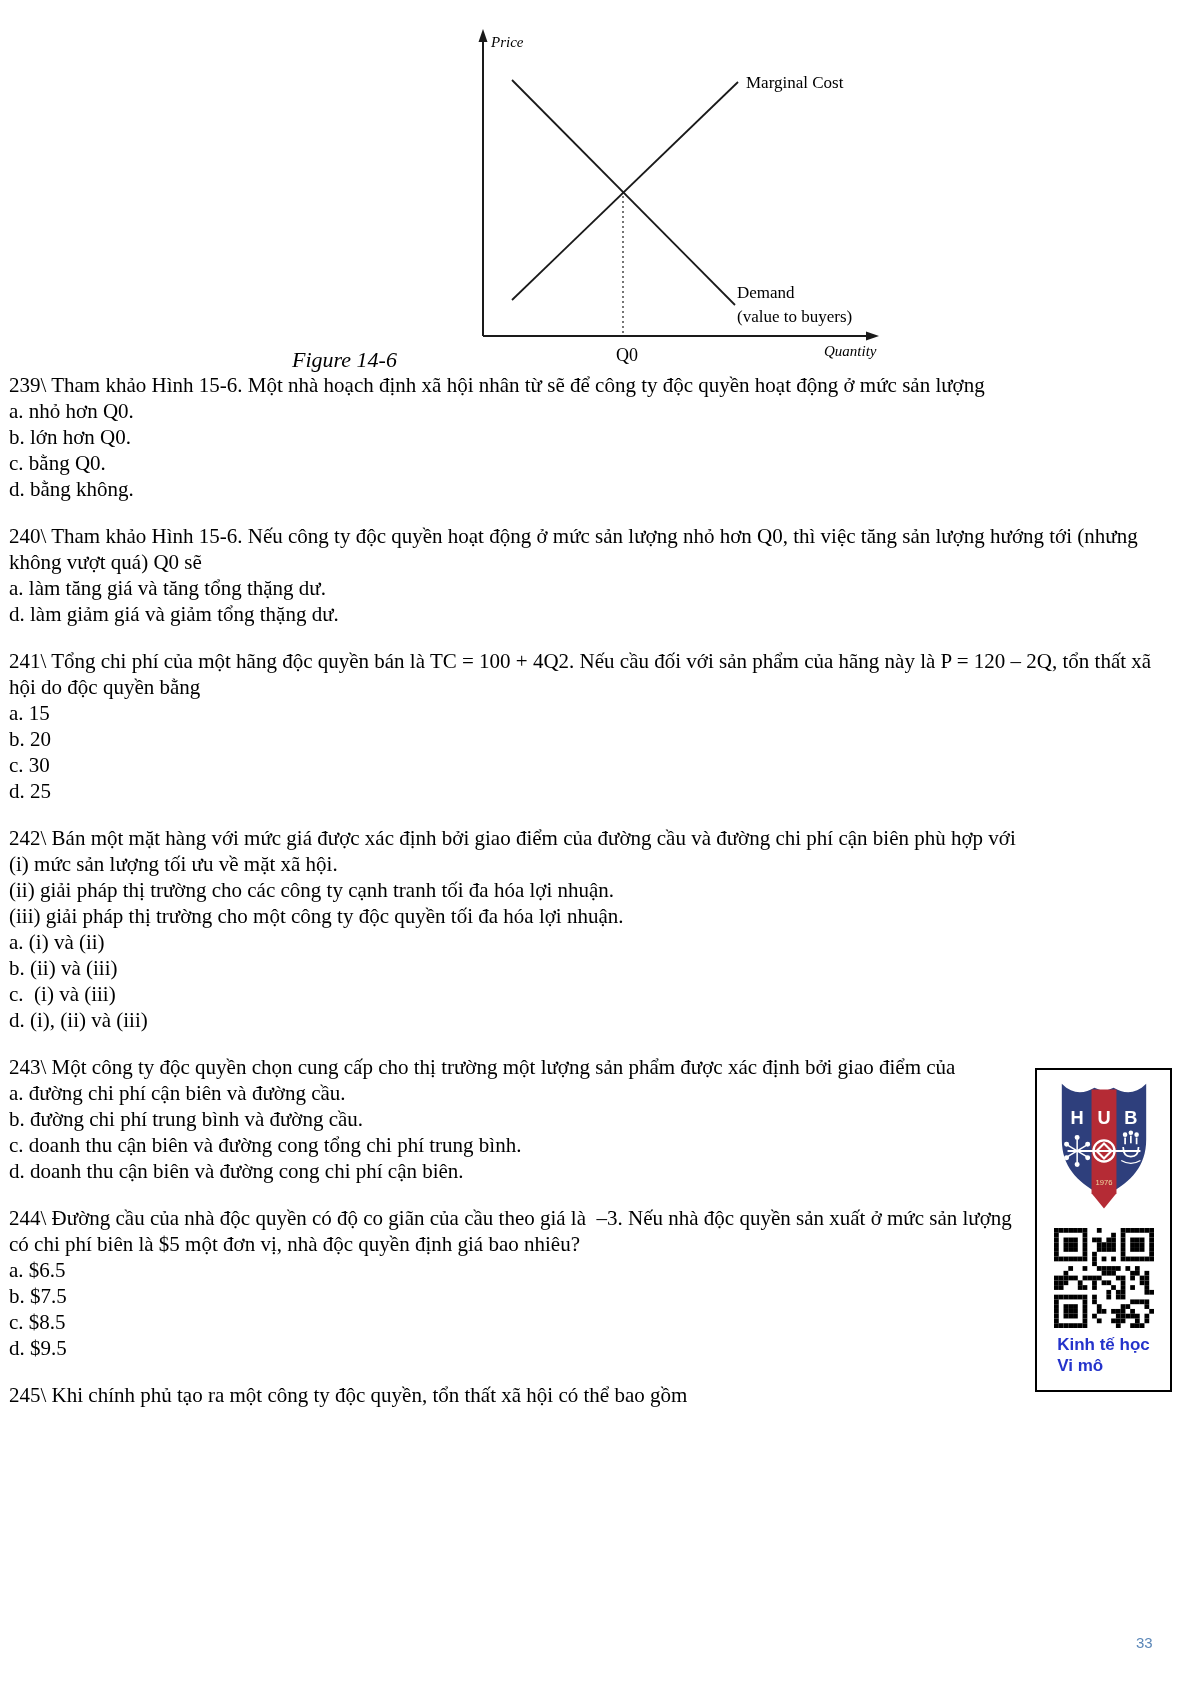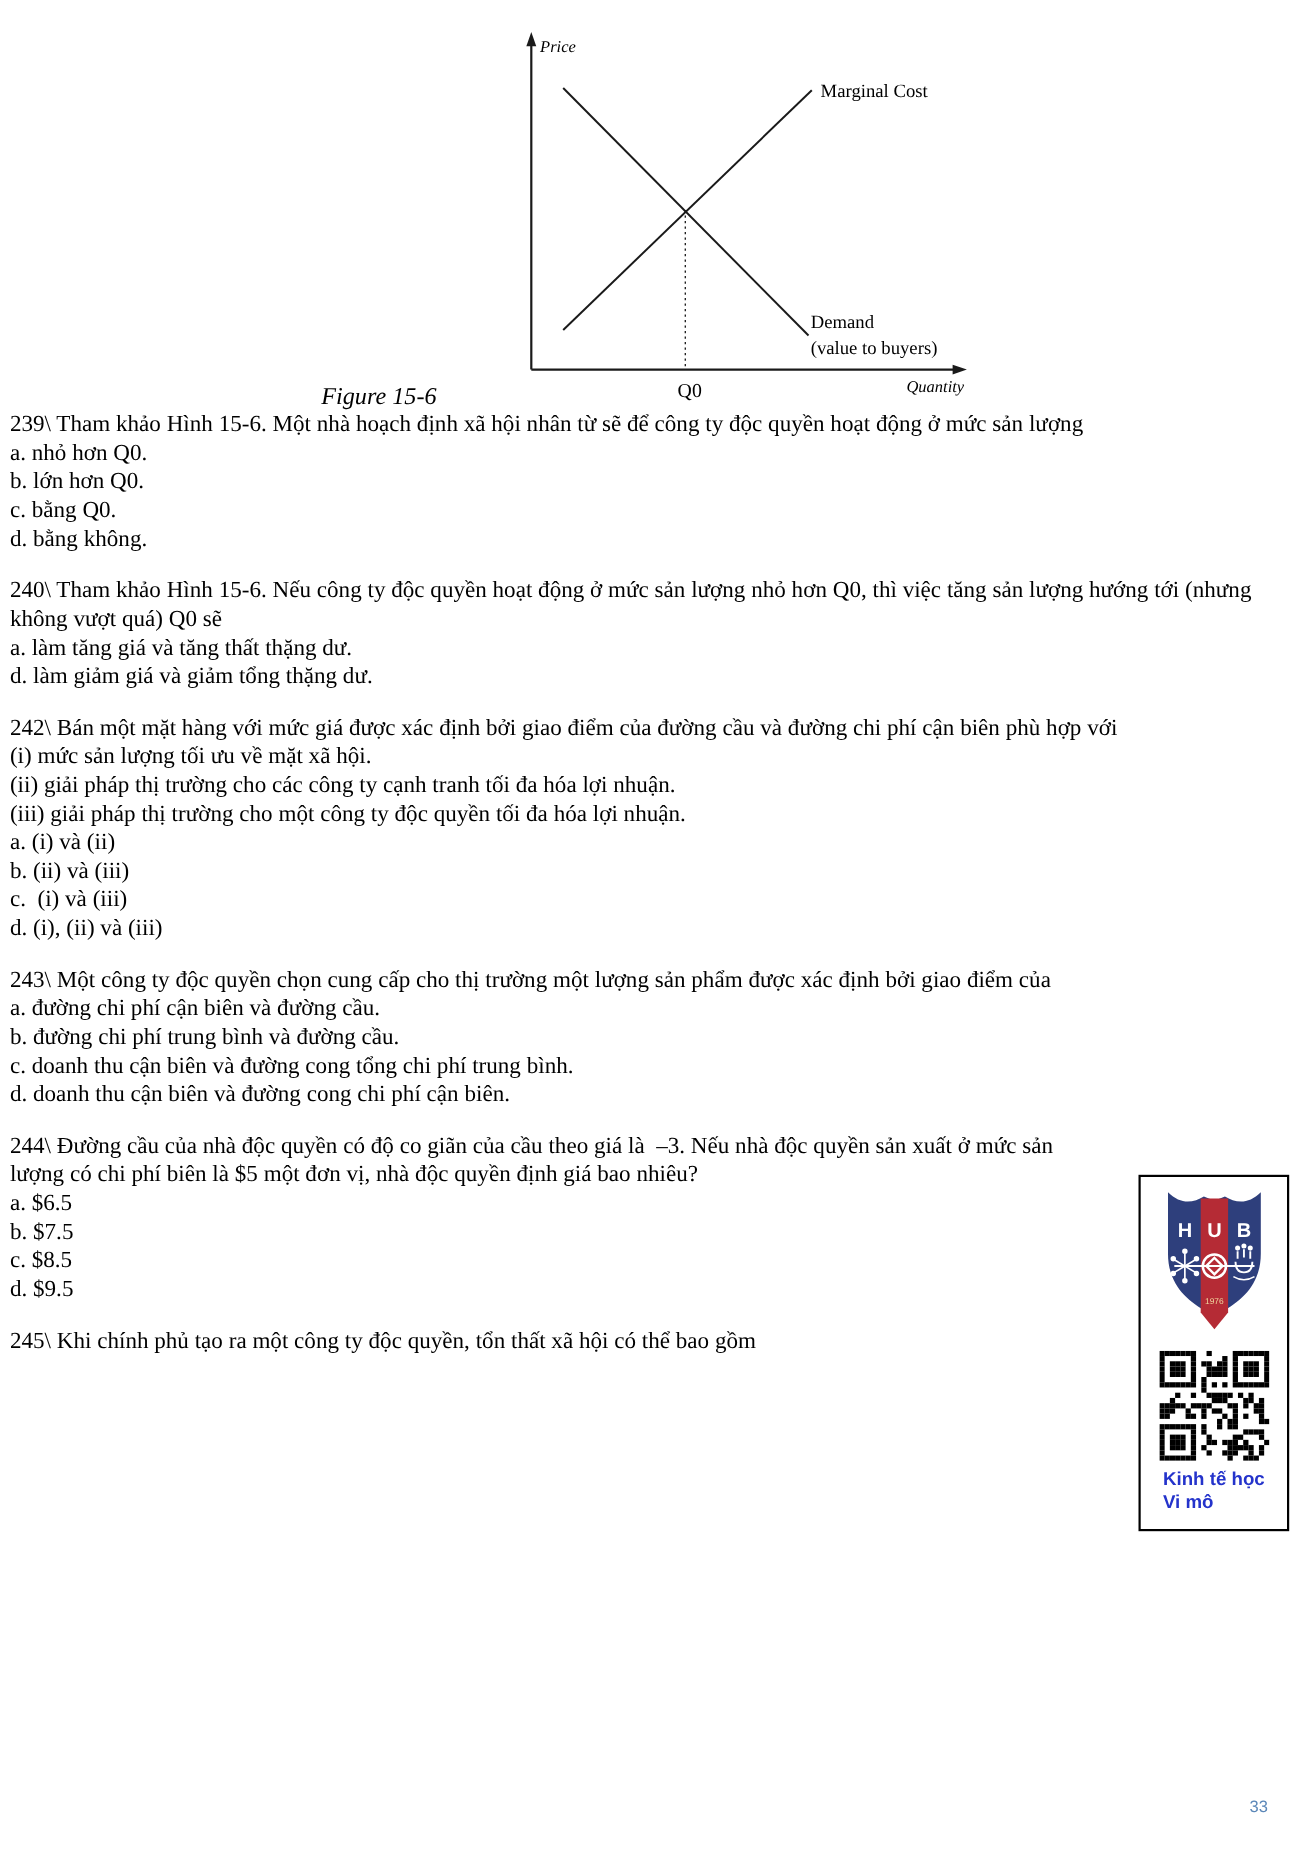--- a/index.html
+++ b/index.html
@@ -59,38 +59,45 @@
 
       <line x1="623" y1="191" x2="623" y2="335" stroke="#1a1a1a" stroke-width="1.2" stroke-dasharray="2,3"></line>
 
       <text x="491" y="47" class="fig-axis-label">Price</text>
       <text x="746" y="88" class="fig-label">Marginal Cost</text>
       <text x="737" y="298" class="fig-label">Demand</text>
       <text x="737" y="322" class="fig-label">(value to buyers)</text>
       <text x="627" y="361" text-anchor="middle" class="fig-label" style="font-size:18px">Q0</text>
       <text x="824" y="356" class="fig-axis-label">Quantity</text>
     </svg>
-    <div class="figure-caption">Figure 15-6</div>
+    <div class="figure-caption">Figure 14-6</div>
   </div>
 
   <div class="questions" id="questions">
     <div class="question">
       <div class="stem q-line">239\ Tham khảo Hình 15-6. Một nhà hoạch định xã hội nhân từ sẽ để công ty độc quyền hoạt động ở mức sản lượng</div>
     <div class="option q-line">a. nhỏ hơn Q0.</div>
         <div class="option q-line">b. lớn hơn Q0.</div>
         <div class="option q-line">c. bằng Q0.</div>
         <div class="option q-line">d. bằng không.</div>
       </div>
 
     <div class="question">
       <div class="stem q-line">240\ Tham khảo Hình 15-6. Nếu công ty độc quyền hoạt động ở mức sản lượng nhỏ hơn Q0, thì việc tăng sản lượng hướng tới (nhưng không vượt quá) Q0 sẽ</div>
-    <div class="option q-line">a. làm tăng giá và tăng thất thặng dư.</div>
+    <div class="option q-line">a. làm tăng giá và tăng tổng thặng dư.</div>
         <div class="option q-line">d. làm giảm giá và giảm tổng thặng dư.</div>
       </div>
 
+    <div class="question">
+      <div class="stem q-line">241\ Tổng chi phí của một hãng độc quyền bán là TC = 100 + 4Q2. Nếu cầu đối với sản phẩm của hãng này là P = 120 – 2Q, tổn thất xã hội do độc quyền bằng</div>
+    <div class="option q-line">a. 15</div>
+        <div class="option q-line">b. 20</div>
+        <div class="option q-line">c. 30</div>
+        <div class="option q-line">d. 25</div>
+      </div>
 
     <div class="question">
       <div class="stem q-line">242\ Bán một mặt hàng với mức giá được xác định bởi giao điểm của đường cầu và đường chi phí cận biên phù hợp với</div>
     <div class="subitem q-line">(i) mức sản lượng tối ưu về mặt xã hội.</div>
         <div class="subitem q-line">(ii) giải pháp thị trường cho các công ty cạnh tranh tối đa hóa lợi nhuận.</div>
         <div class="subitem q-line">(iii) giải pháp thị trường cho một công ty độc quyền tối đa hóa lợi nhuận.</div>
         <div class="option q-line">a. (i) và (ii)</div>
         <div class="option q-line">b. (ii) và (iii)</div>
         <div class="option q-line">c.  (i) và (iii)</div>
         <div class="option q-line">d. (i), (ii) và (iii)</div>

